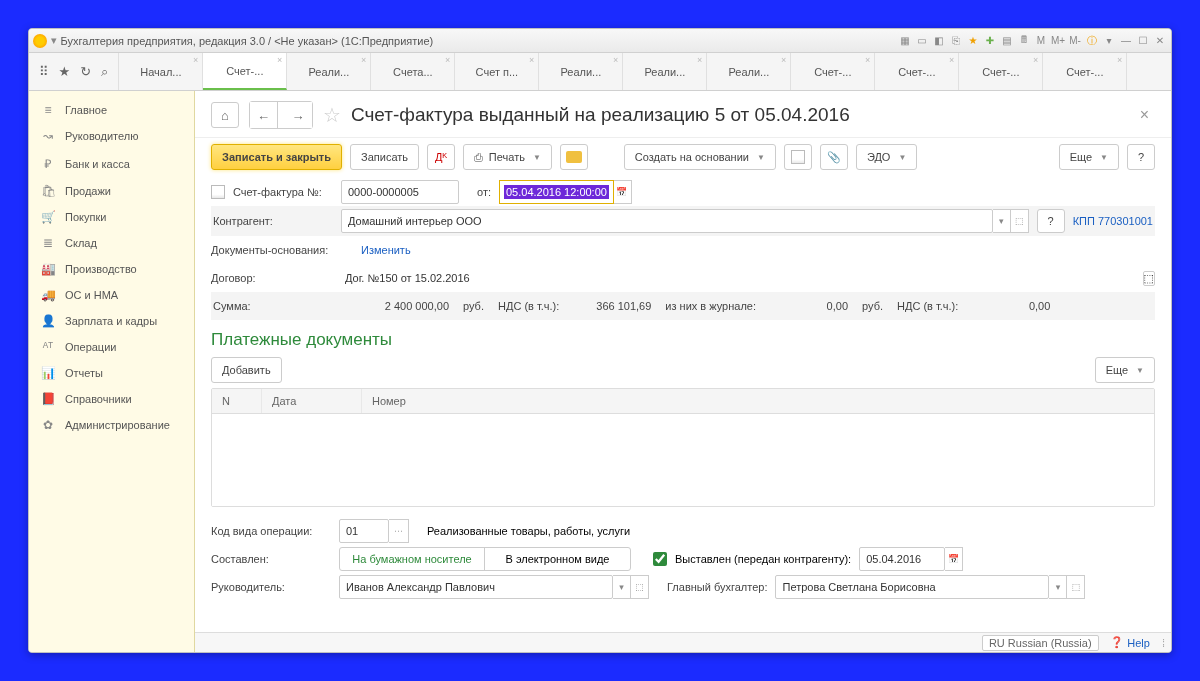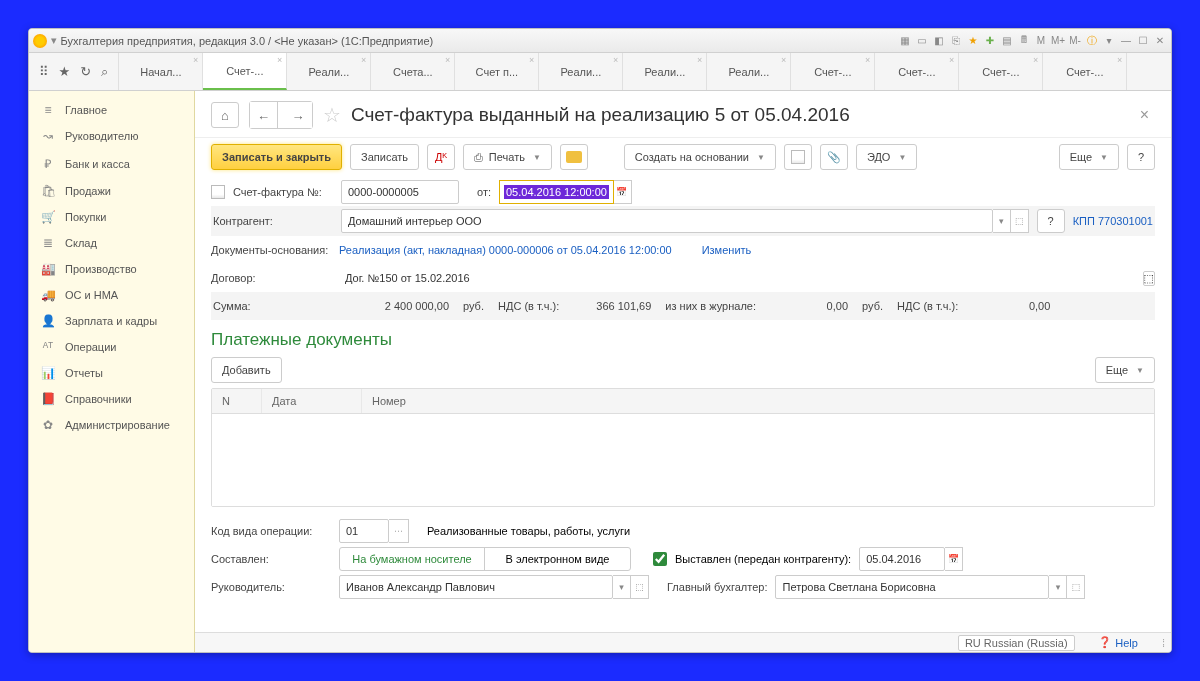--- a/index.html
+++ b/index.html
@@ -52,21 +52,21 @@
 .grid-head { display:flex; background:#f5f5f5; border-bottom:1px solid #ddd; }
 .gh-cell { padding:6px 10px; color:#666; font-size:11px; border-right:1px solid #e8e8e8; }
 .gh-cell:nth-child(1){width:50px;} .gh-cell:nth-child(2){width:100px;} .gh-cell:nth-child(3){flex:1; border-right:none;}
 .grid-body { height:92px; background:#fff; }
 .seg { display:flex; border:1px solid #ccc; border-radius:3px; overflow:hidden; height:24px; }
 .seg .seg-opt { width:145px; display:flex; align-items:center; justify-content:center; font-size:11px; cursor:pointer; }
 .seg .seg-opt:first-child { border-right:1px solid #ccc; }
 .seg .seg-opt.act { color:#2e8a3b; }
 .chk { width:14px; height:14px; }
 .dots { width:20px; height:24px; border:1px solid #ccc; border-left:none; display:flex;align-items:center;justify-content:center;color:#999;font-size:9px;cursor:pointer;background:#fff;}
-.statusbar { height:20px; border-top:1px solid #ddd; background:#f7f7f7; display:flex; align-items:center; justify-content:flex-end; gap:24px; padding:0 6px; font-size:10px; color:#666; }
+.statusbar { height:20px; border-top:1px solid #ddd; background:#f7f7f7; display:flex; align-items:center; justify-content:flex-end; gap:12px; padding:0 6px; font-size:10px; color:#666; }
 .statusbar .lang { border:1px solid #ccc; padding:1px 6px; border-radius:2px; background:#fff; }
 .statusbar .help { color:#1a5fc2; display:flex; align-items:center; gap:3px; }
 .sum-row { display:flex; align-items:center; gap: 14px; font-size:11px; color:#444; padding:4px 2px; }
 .sum-row .v { text-align:right; min-width:78px; }
 .icon-doc{width:14px;height:14px;border:1px solid #bbb;background:linear-gradient(#fff 70%,#e8e8e8);display:inline-block;}
 .icon-folder{width:16px;height:12px;background:#f0c040;border-radius:2px;display:inline-block;}
 </style>
 </head>
 <body>
 
@@ -290,21 +290,20 @@
             <span class="add-btn">⬚</span>
           </div>
           <div class="btn icon-only" style="height:24px;">
               <span>?</span>
             </div>
           <span class="link">КПП 770301001</span>
         </div>
 
         <div class="row">
           <span class="label">Документы-основания:</span>
-          <span class="link">Реализация (акт, накладная) 0000-000006 от 05.04.2016 12:00:00</span>
           <span style="width:14px;"></span>
           <span class="link">Изменить</span>
         </div>
 
         <div class="row">
           <span class="label">Договор:</span>
           <div class="input-grp wide">
             <input type="text" class="wide" style="border: none; background: transparent;" readonly="" value="Дог. №150 от 15.02.2016">
           </div>
           <span class="add-btn" style="border:1px solid #ccc;border-radius:2px;">⬚</span>

